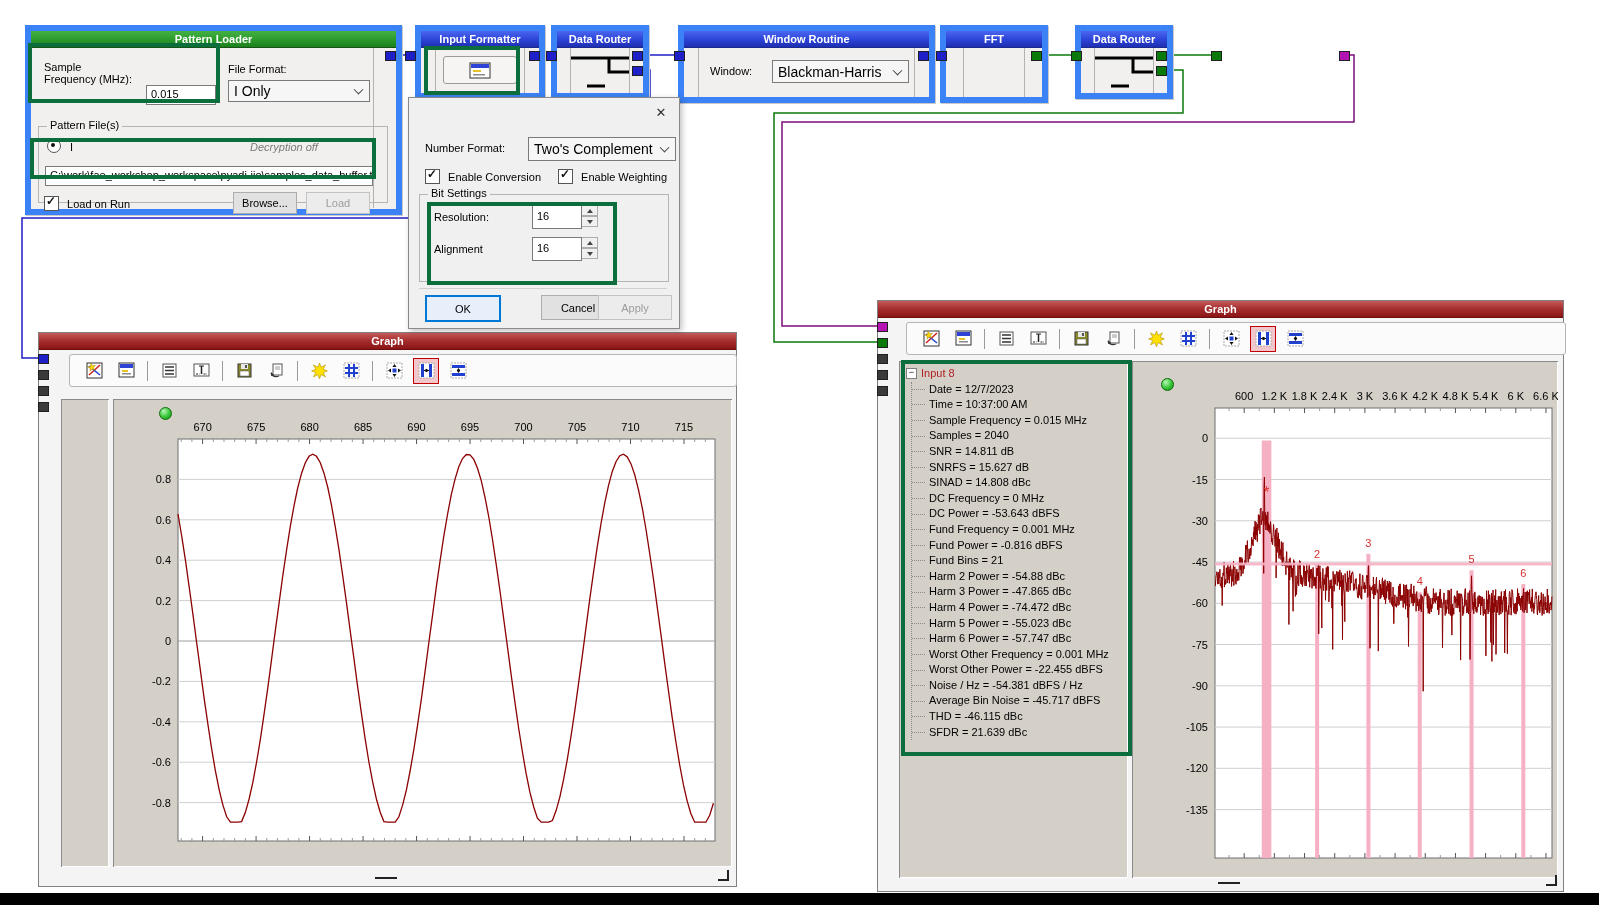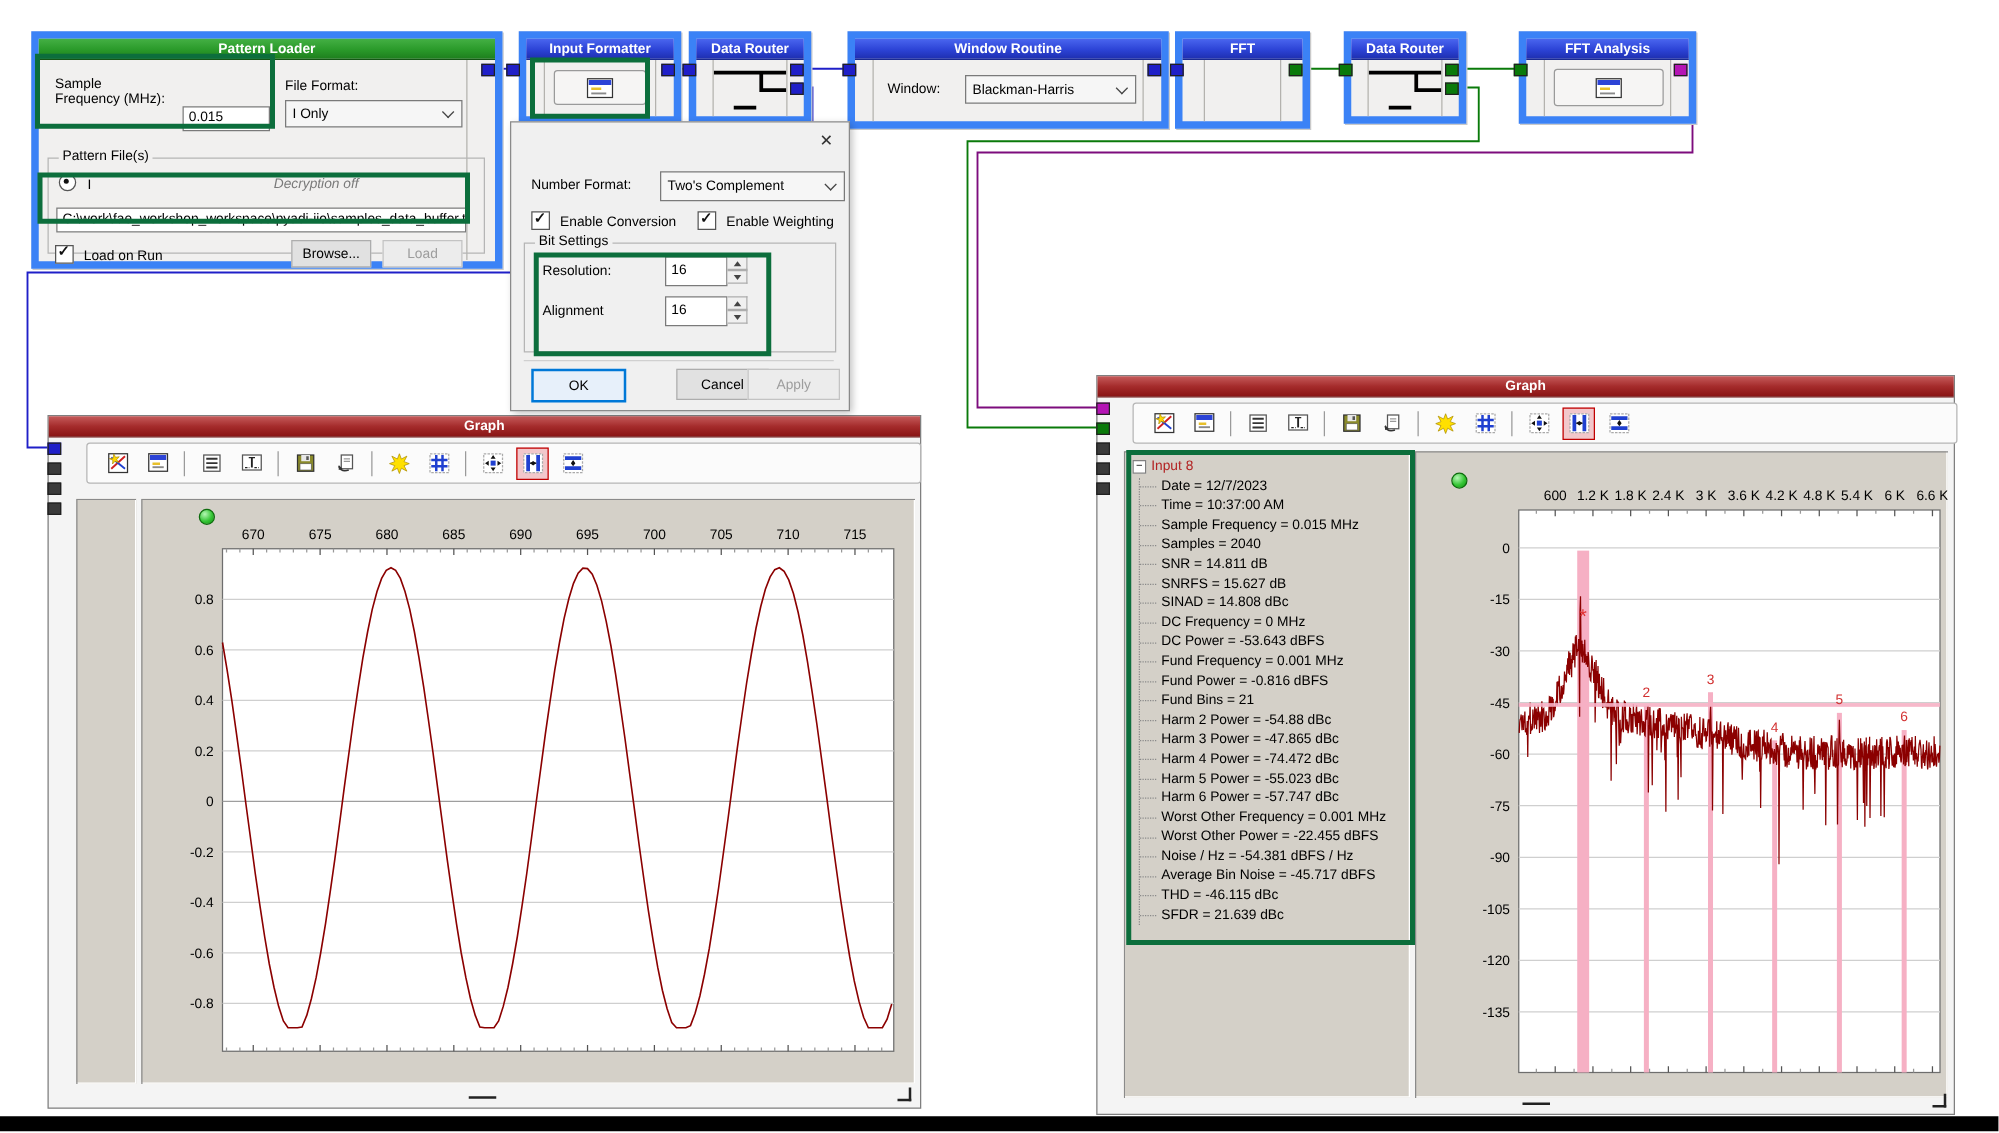--- a/index.html
+++ b/index.html
@@ -9,21 +9,21 @@
   
   .block{position:absolute;background:#f1f0ef;border:6px solid #3b82f6;box-shadow:1px 1px 0 #c9c9c9;}
   .block-title{height:16px;line-height:16px;text-align:center;color:#fff;font-weight:bold;font-size:11px;
     background:linear-gradient(180deg,#4a66ef 0%,#2c43d6 55%,#1e2fb0 100%);border-bottom:1px solid #1a2a90;}
   .block-title.green{background:linear-gradient(180deg,#44b044 0%,#2a9a2a 55%,#1d7f1d 100%);border-bottom:1px solid #145514;}
   .block-body{position:relative;width:100%;}
   .colsep{position:absolute;top:0;bottom:0;width:1px;background:#b4b2ae;}
   
   .w-input{position:absolute;background:#fff;border:1px solid #7a7a7a;font-size:11px;padding:2px 4px;
     white-space:nowrap;overflow:hidden;}
-  .w-select{position:absolute;background:#f6f6f6;border:1px solid #7a7a7a;font-size:11px;
+  .w-select{position:absolute;background:#f6f6f6;border:1px solid #7a7a7a;font-size:14px;
     display:flex;align-items:center;padding-left:5px;}
   .chev{position:absolute;right:7px;top:50%;width:6px;height:6px;border-right:1.6px solid #444;
     border-bottom:1.6px solid #444;transform:translateY(-70%) rotate(45deg);}
   .w-btn{position:absolute;background:#e1e1e1;border:1px solid #adadad;font-size:11px;
     display:flex;align-items:center;justify-content:center;}
   .w-btn.default{border:2px solid #0078d7;background:#e7f0fa;}
   .w-btn.disabled{color:#9d9d9d;background:#ececec;border-color:#c3c3c3;}
   .groupbox{position:absolute;border:1px solid #b5b5b5;}
   .groupbox>.gb-label{position:absolute;top:-8px;left:8px;background:#f1f0ef;padding:0 3px;font-size:11px;text-align:right;}
   .dlg-group .gb-label{background:#f0f0f0;}
@@ -101,21 +101,21 @@
       <div class="w-select" style="left:197px;top:32px;width:135px;height:20px;">
         <span>I Only</span>
         <span class="chev"></span>
       </div>
       <div class="groupbox" style="left:7px;top:78px;width:348px;height:75px;">
         <span class="gb-label">Pattern File(s)</span>
         <span class="abs" style="left:8px;top:12px;">
           <span class="radio"><span class="dot"></span></span>
           <span>I</span>
         </span>
-        <span class="abs" style="left:180px;top:14px;width:130px;font-style:italic;color:#7a7a7a;">Decryption off</span>
+        <span class="abs" style="left:180px;top:14px;width:130px;text-align:center;font-style:italic;color:#7a7a7a;">Decryption off</span>
         <div class="w-input" style="left:6px;top:39px;width:318px;height:14px;">C:\work\fae_workshop_workspace\pyadi-iio\samples_data_buffer.txt</div>
       </div>
       <span class="abs" style="left:13px;top:148px;">
         <span class="checkbox"><span class="tick">✓</span></span>
         <span>Load on Run</span>
       </span>
       <div class="w-btn" style="left:202px;top:144px;width:62px;height:20px;">Browse...</div>
       <div class="w-btn disabled" style="left:275px;top:144px;width:62px;height:20px;">Load</div>
     </div>
   </div>
@@ -170,35 +170,20 @@
   <div class="block" style="left:1075px;top:25px;width:86px;height:62px;z-index:2;">
     <div class="block-title">Data Router</div>
     <div class="block-body" style="height:45px;">
       <div class="colsep" style="left:13px;"></div><div class="colsep" style="right:13px;"></div>
       <svg width="86" height="45">
         <path d="M14 10 H72 M52 10 V24 H72 M30 38 H48" stroke="#000" stroke-width="3" fill="none"></path>
       </svg>
     </div>
   </div>
 
-  <div class="block" style="left:1215px;top:25px;width:130px;height:62px;z-index:2;">
-    <div class="block-title">FFT Analysis</div>
-    <div class="block-body" style="height:45px;">
-      <div class="colsep" style="left:14px;"></div>
-        <div class="colsep" style="right:14px;"></div>
-      <div class="abs" style="left:22px;top:7px;width:86px;height:28px;border:1px solid #9a9a9a;border-radius:3px;background:#f6f5f4;display:flex;align-items:center;justify-content:center;">
-        <svg width="22" height="17">
-          <rect x="1" y="1" width="20" height="15" fill="#fff" stroke="#333"></rect>
-          <rect x="2" y="2" width="18" height="4" fill="#2c43d6"></rect>
-          <rect x="4" y="8" width="8" height="2" fill="#e8c02a"></rect>
-          <rect x="4" y="12" width="12" height="1.5" fill="#8a8a8a"></rect>
-        </svg>
-      </div>
-    </div>
-  </div>
 
   <div class="gwin" style="left:38px;top:332px;width:697px;height:553px;z-index:3;">
     <div class="gwin-title">Graph</div>
     <div class="toolbar" style="left:30px;top:21px;width:658px;height:31px;" id="toolbar-left">
         <div class="tool">
           <svg width="19" height="19">
             <rect x="2" y="2" width="15" height="15" fill="#fff" stroke="#333"></rect>
             <path d="M4 14 L15 4" stroke="#d02020" stroke-width="1.5"></path>
             <path d="M4 5 L15 14" stroke="#2040d0" stroke-width="1.5"></path>
             <path d="M6 2 l1.4 2.8 3-.4 -2 2.2 1.4 2.6 -2.8-1.2 -2 2.2 .3-3 -2.8-1.3 3-.4 z" fill="#ffd700" stroke="#a08000" stroke-width=".5"></path>

